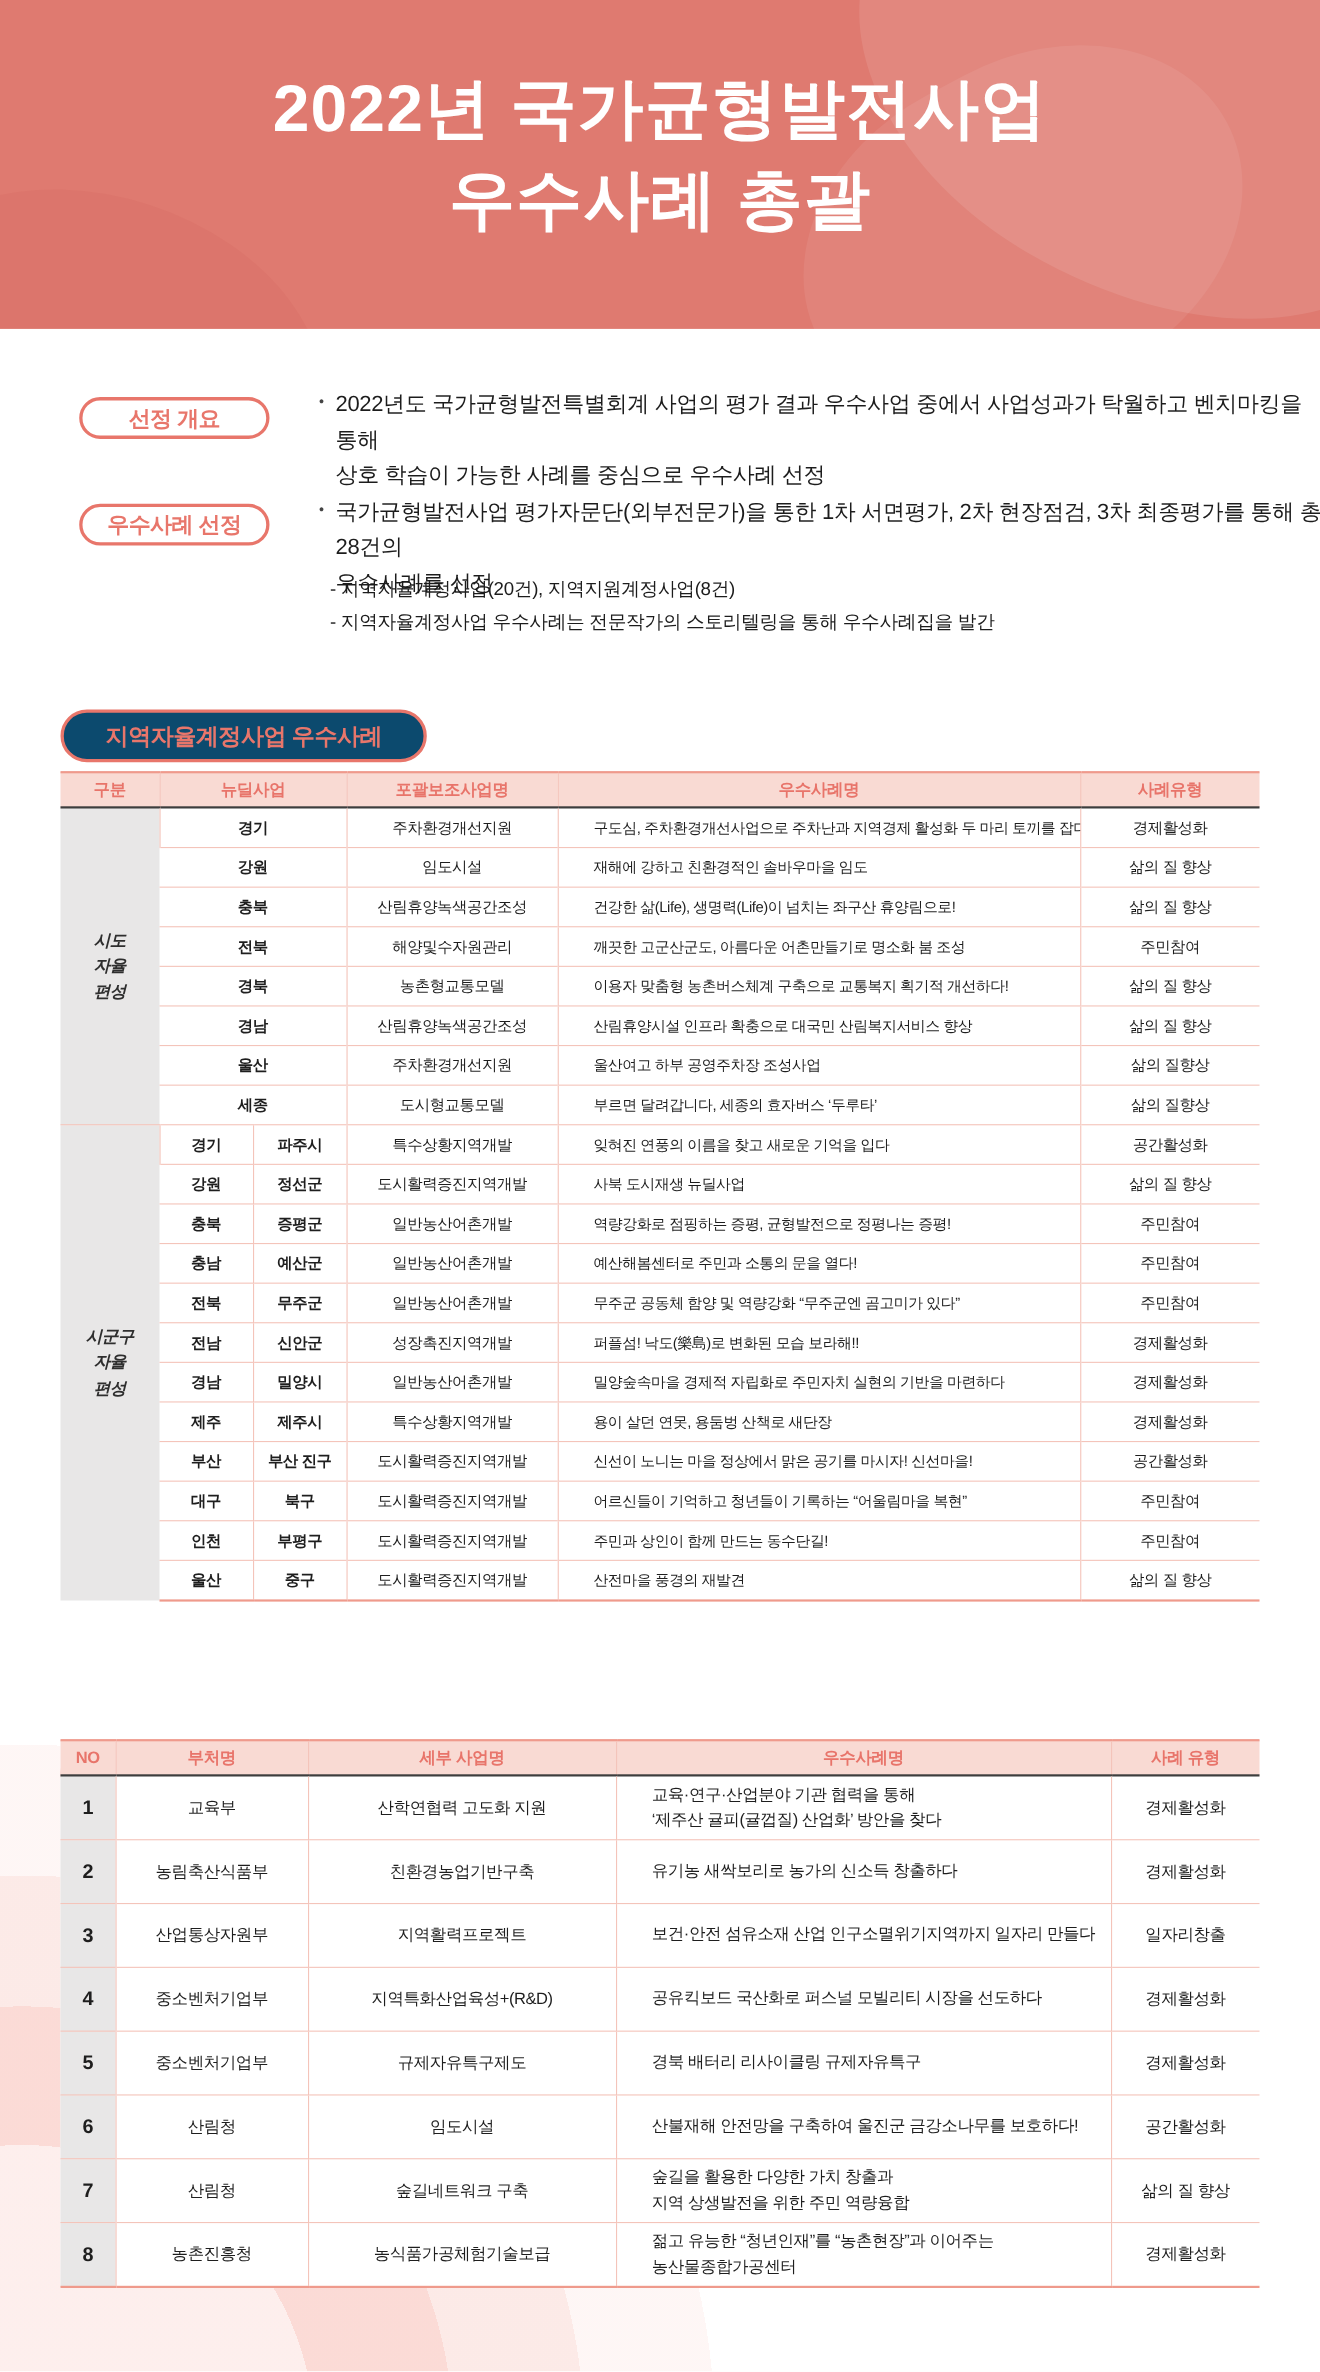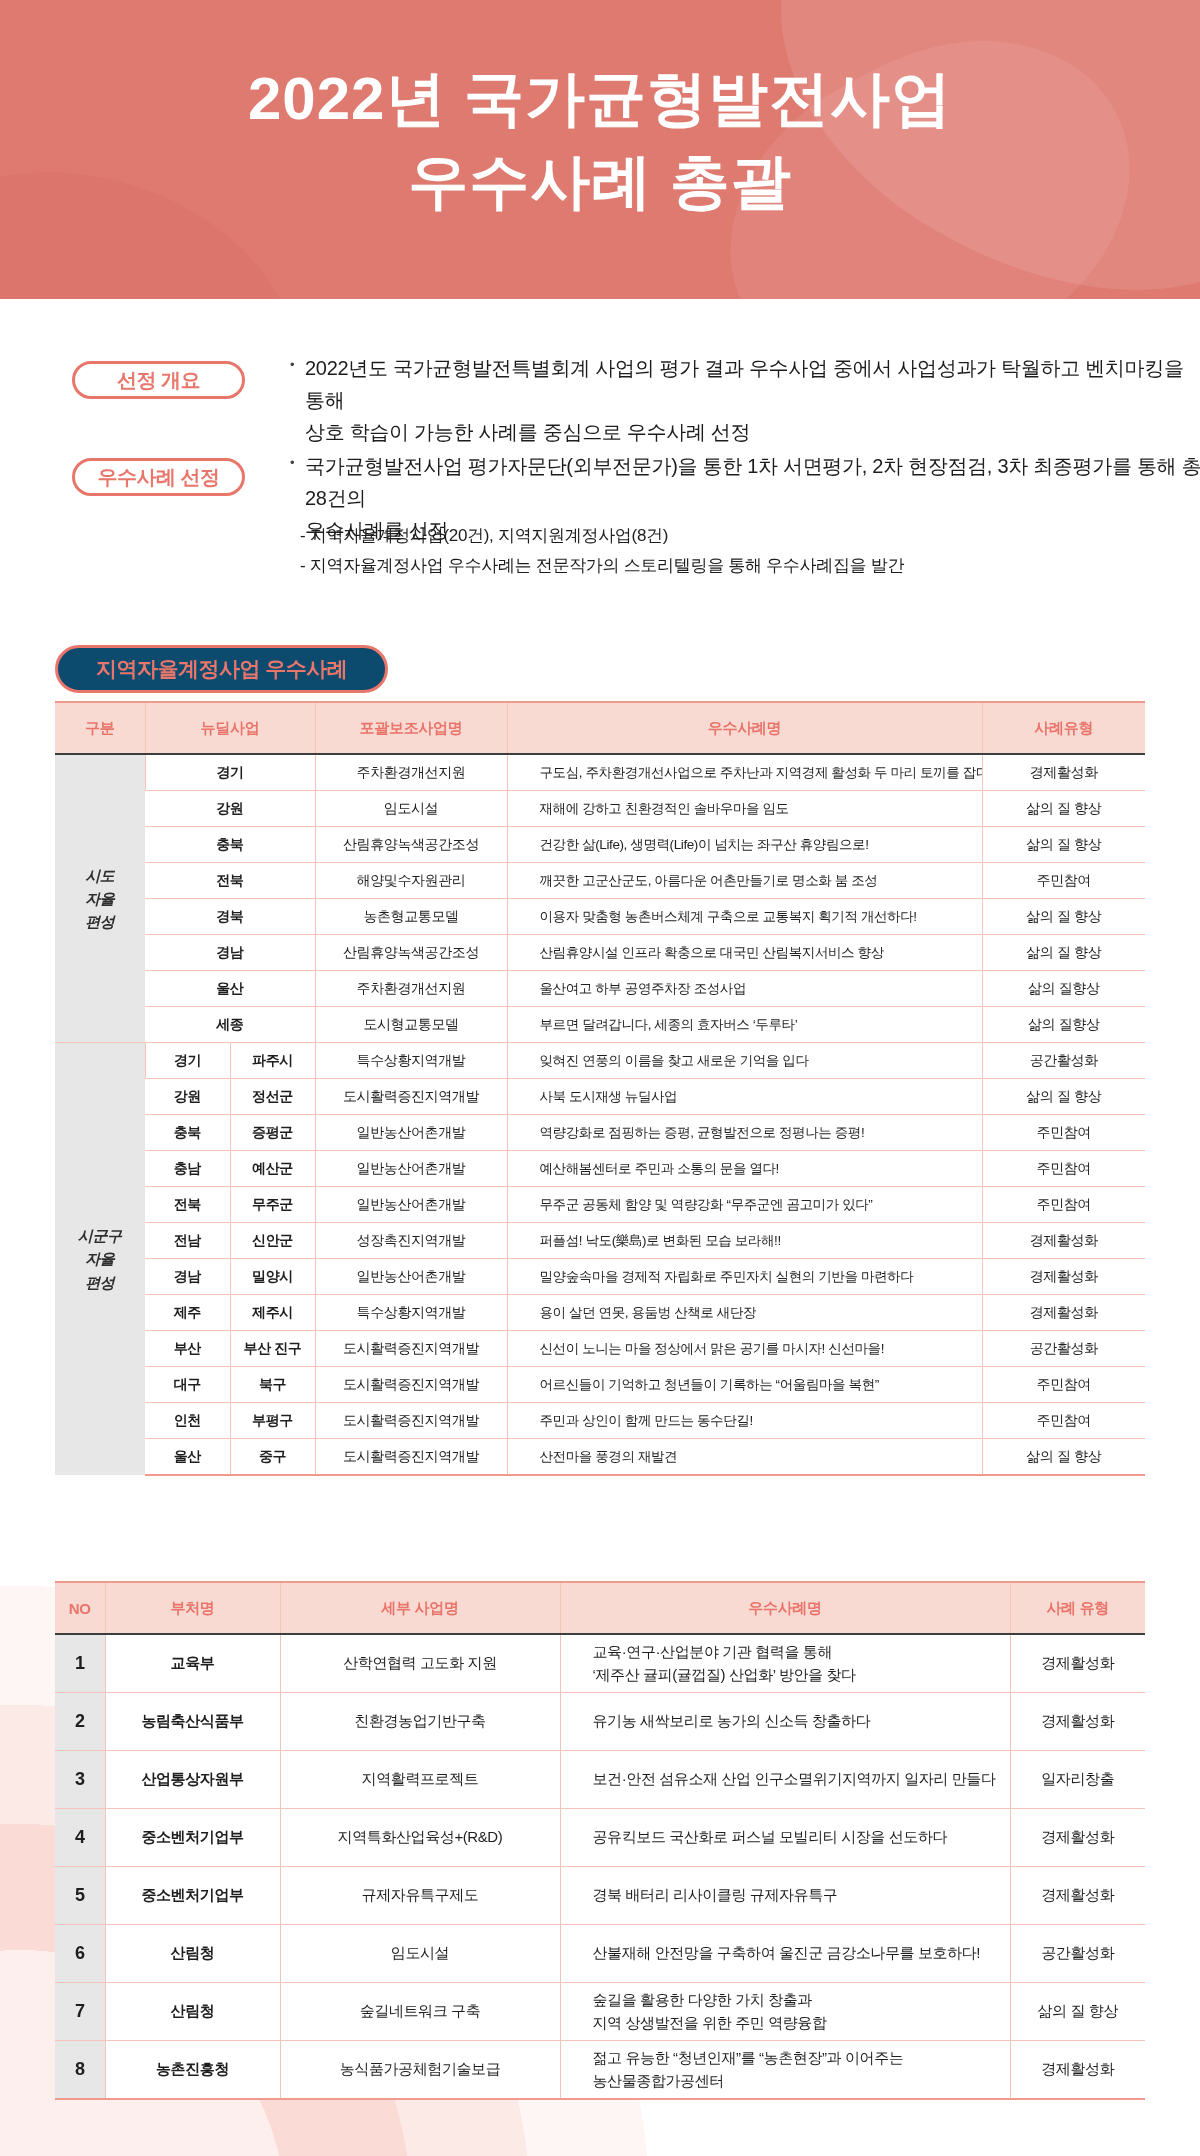--- a/index.html
+++ b/index.html
@@ -59,40 +59,40 @@
   
   table{
     position:absolute;left:55px;width:1090px;border-collapse:collapse;table-layout:fixed;
     background:#fff;
   }
   .tbl1{top:701px;}
   .tbl2{top:1581px;}
   th{
     background:#f9dad3;color:#e8746a;font-weight:bold;font-size:15px;
     border-top:2px solid #ef9a8c;border-bottom:2px solid #3d3d3d;
-    height:30px;padding:10px;letter-spacing:-0.3px;
+    height:30px;padding:0;letter-spacing:-0.3px;
   }
   td{
     border-top:1px solid #f4c4ba;text-align:center;vertical-align:middle;
     font-size:14px;padding:0 4px;letter-spacing:-0.4px;color:#1e1e1e;
   }
   th + th, td + td{border-left:1px solid #f4c4ba;}
   td.first, th.first{border-left:none;}
   tr:last-child td{border-bottom:2.5px solid #ef9a8c;}
   .tbl1 td{height:35px;}
   .tbl2 td{height:57px;font-size:15px;}
   td.group{
     background:#e8e7e7;font-weight:bold;font-size:15px;line-height:1.55;
     white-space:pre-line;color:#2e2e2e;font-style:italic;
   }
   td.no{
     background:#e8e7e7;font-weight:bold;font-size:18px;color:#1e1e1e;
   }
   td.region, td.district{font-weight:bold;}
-  td.ministry{font-weight:bold;}
+  td.ministry{font-weight:normal;}
   td.case{
     text-align:left;padding-left:32px;white-space:nowrap;font-size:13.5px;overflow:hidden;
   }
   .tbl2 td.case{white-space:pre-line;font-size:15px;line-height:1.5;}
   
   .deco-bottom{
     position:absolute;left:0;bottom:0;width:1000px;height:580px;pointer-events:none;z-index:0;
     background:
       radial-gradient(circle 700px at 20px 640px,
         #fdeeec 0 38%,

